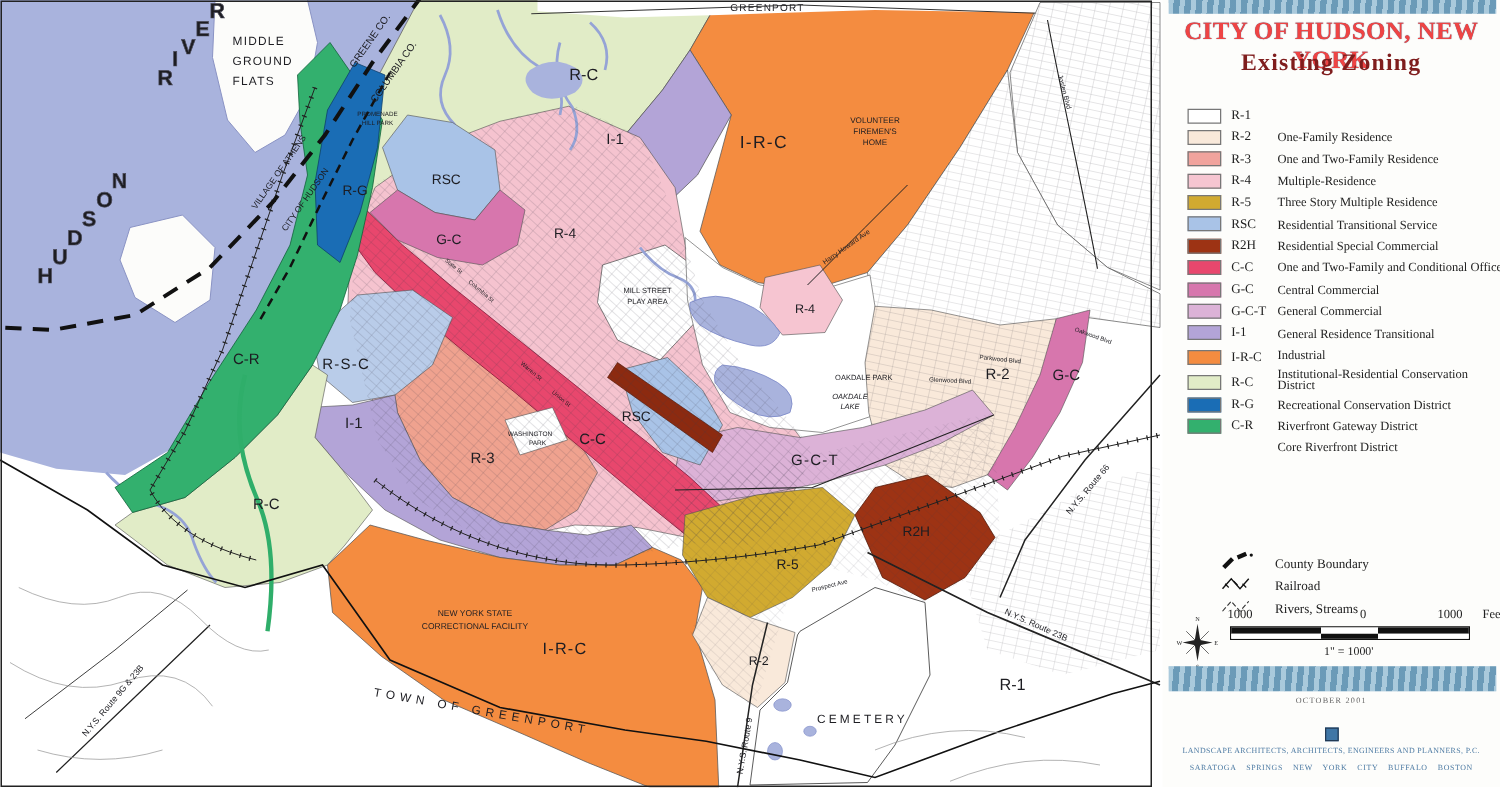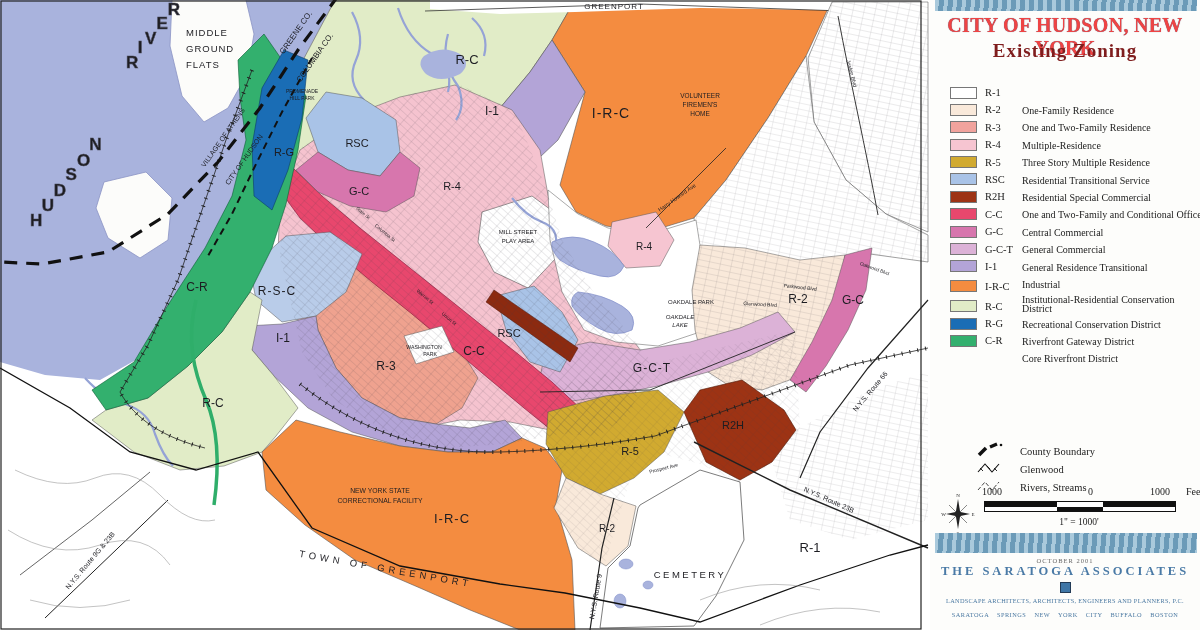--- a/index.html
+++ b/index.html
@@ -357,21 +357,21 @@
       </span>
       <span class="symlbl">County Boundary</span>
     </div>
     <div class="symrow">
       <span class="symicon">
         <svg width="30" height="16">
               <path d="M2,12 L9,4 L16,12 L23,4" fill="none" stroke="#111" stroke-width="1.1"></path>
               <path d="M4,8 l3,3 M11,6 l3,3 M18,8 l3,3" stroke="#111" stroke-width="0.9"></path>
             </svg>
       </span>
-      <span class="symlbl">Glenwood</span>
+      <span class="symlbl">Railroad</span>
     </div>
     <div class="symrow">
       <span class="symicon">
         <svg width="30" height="16">
               <path d="M2,12 L9,4 L16,12 L23,4" fill="none" stroke="#333" stroke-width="0.9" stroke-dasharray="4 2"></path>
             </svg>
       </span>
       <span class="symlbl">Rivers, Streams</span>
     </div>
   </div>
@@ -395,19 +395,18 @@
     <div class="sbar">
           <div class="h1"></div>
           <div class="h2"></div>
         </div>
     <div class="ratio">1" = 1000'</div>
   </div>
 
   <div class="bluebar bb-mid"></div>
 
   <div class="crd cr-date">OCTOBER 2001</div>
-  <div class="crd cr-firm">THE SARATOGA ASSOCIATES</div>
   <div class="logo"></div>
   <div class="crd cr1">LANDSCAPE ARCHITECTS, ARCHITECTS, ENGINEERS AND PLANNERS, P.C.</div>
   <div class="crd cr2">SARATOGA SPRINGS  NEW YORK CITY  BUFFALO  BOSTON</div>
 </div>
 
 </div>
 
 </body></html>

